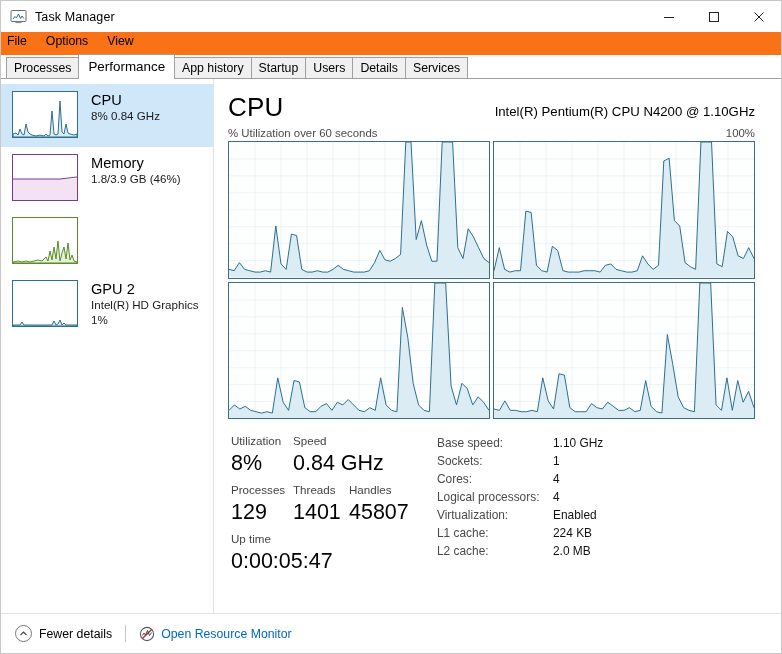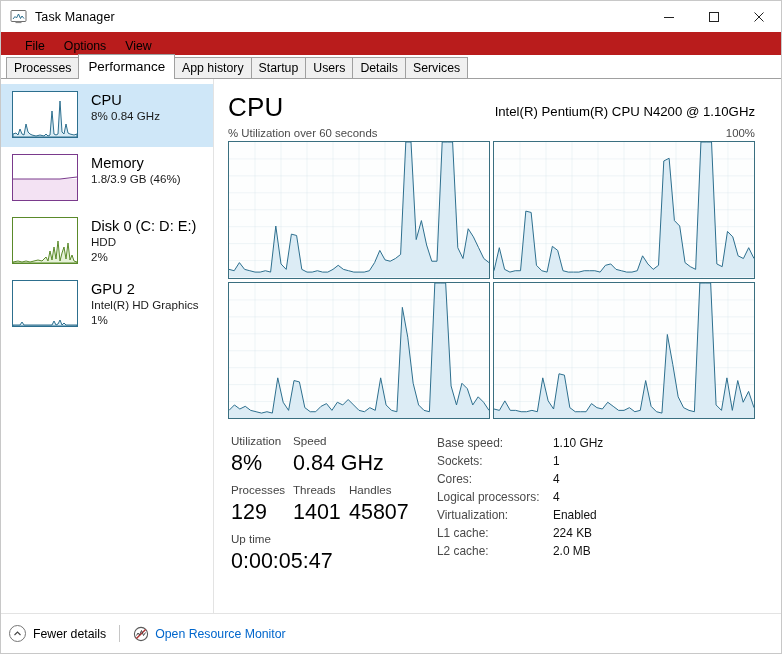--- a/index.html
+++ b/index.html
@@ -47,23 +47,23 @@
   .winbtn {
     width: 45px; height: 31px;
     display: flex; align-items: center; justify-content: center;
     color: #222;
   }
   .winbtn svg { display: block; }
 
   
   .menubar {
     height: 23px; min-height: 23px;
-    display: flex; align-items: flex-end;
-    padding-left: 20px;
-    background: #b91c1c;
+    display: flex; align-items: flex-start;
+    padding-left: 2px;
+    background: #f97316;
   }
   .menuitem {
     font-size: 12.3px;
     color: #000;
     padding: 2px 9px 2px 4px;
     margin-right: 6px;
     white-space: nowrap;
   }
 
   
@@ -247,21 +247,21 @@
     font-size: 11.9px;
     color: #111;
     white-space: nowrap;
   }
 
   
   .statusbar {
     height: 40px; min-height: 40px;
     border-top: 1px solid #e3e3e3;
     display: flex; align-items: center;
-    padding-left: 8px;
+    padding-left: 14px;
     background: #ffffff;
   }
   .fewer {
     display: flex; align-items: center;
     font-size: 12.3px; color: #000;
   }
   .chev-circle {
     width: 17px; height: 17px;
     border: 1px solid #767676;
     border-radius: 50%;
@@ -366,25 +366,20 @@
           <div class="res-sub">1.8/3.9 GB (46%)</div>
         </div>
       </div>
 
       <div class="res-item">
         <div class="res-thumb">
           <svg viewBox="0 0 66 47" preserveAspectRatio="none">
             <rect x="0.5" y="0.5" width="65" height="46" fill="#ffffff" stroke="#5a8a2a" stroke-width="1"></rect>
             <path d="M1,46 L1,45 L6,44 L10,45 L14,44 L18,45 L22,44 L26,43 L30,44 L34,40 L36,44 L38,34 L40,43 L42,30 L44,42 L46,24 L48,44 L50,36 L52,30 L54,42 L56,26 L58,43 L60,38 L62,44 L65,45 L65,46 Z" fill="#e6f2d8" stroke="#5a8a2a" stroke-width="1"></path>
           </svg>
-        </div>
-        <div class="res-info">
-          <div class="res-title">Disk 0 (C: D: E:)</div>
-          <div class="res-sub">HDD</div>
-          <div class="res-sub">2%</div>
         </div>
       </div>
 
       <div class="res-item">
         <div class="res-thumb">
           <svg viewBox="0 0 66 47" preserveAspectRatio="none">
             <rect x="0.5" y="0.5" width="65" height="46" fill="#ffffff" stroke="#2d6f8e" stroke-width="1"></rect>
             <path d="M1,46 L1,45 L8,45 L10,42 L12,45 L26,45 L40,45 L42,41 L44,45 L46,44 L48,40 L50,45 L52,43 L54,45 L65,45 L65,46 Z" fill="#dceef7" stroke="#2d6f8e" stroke-width="1"></path>
           </svg>
         </div>

